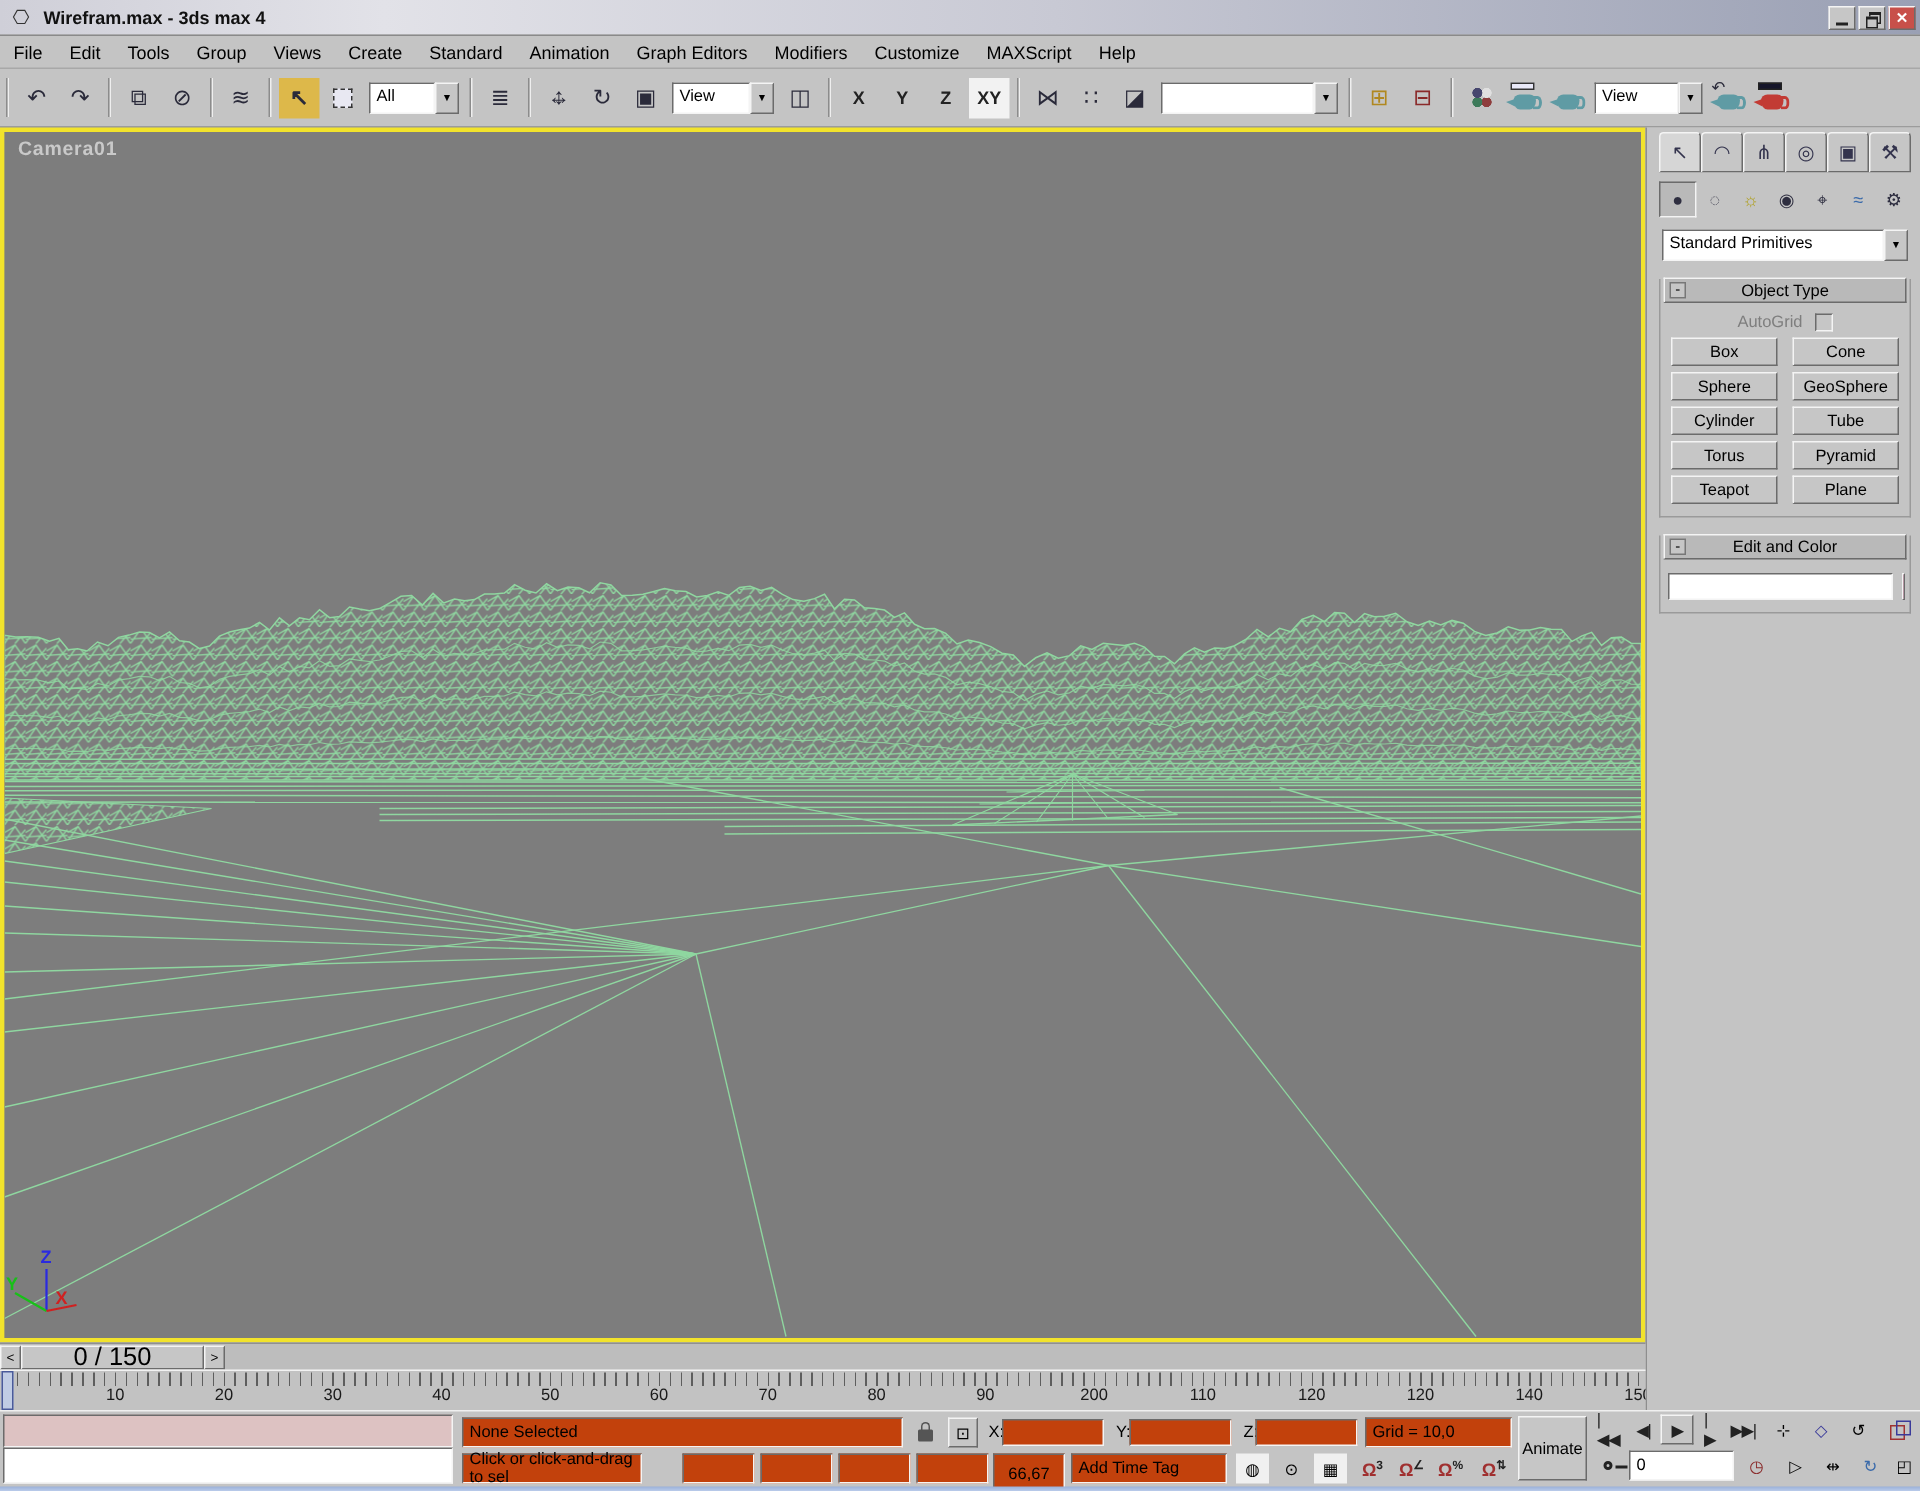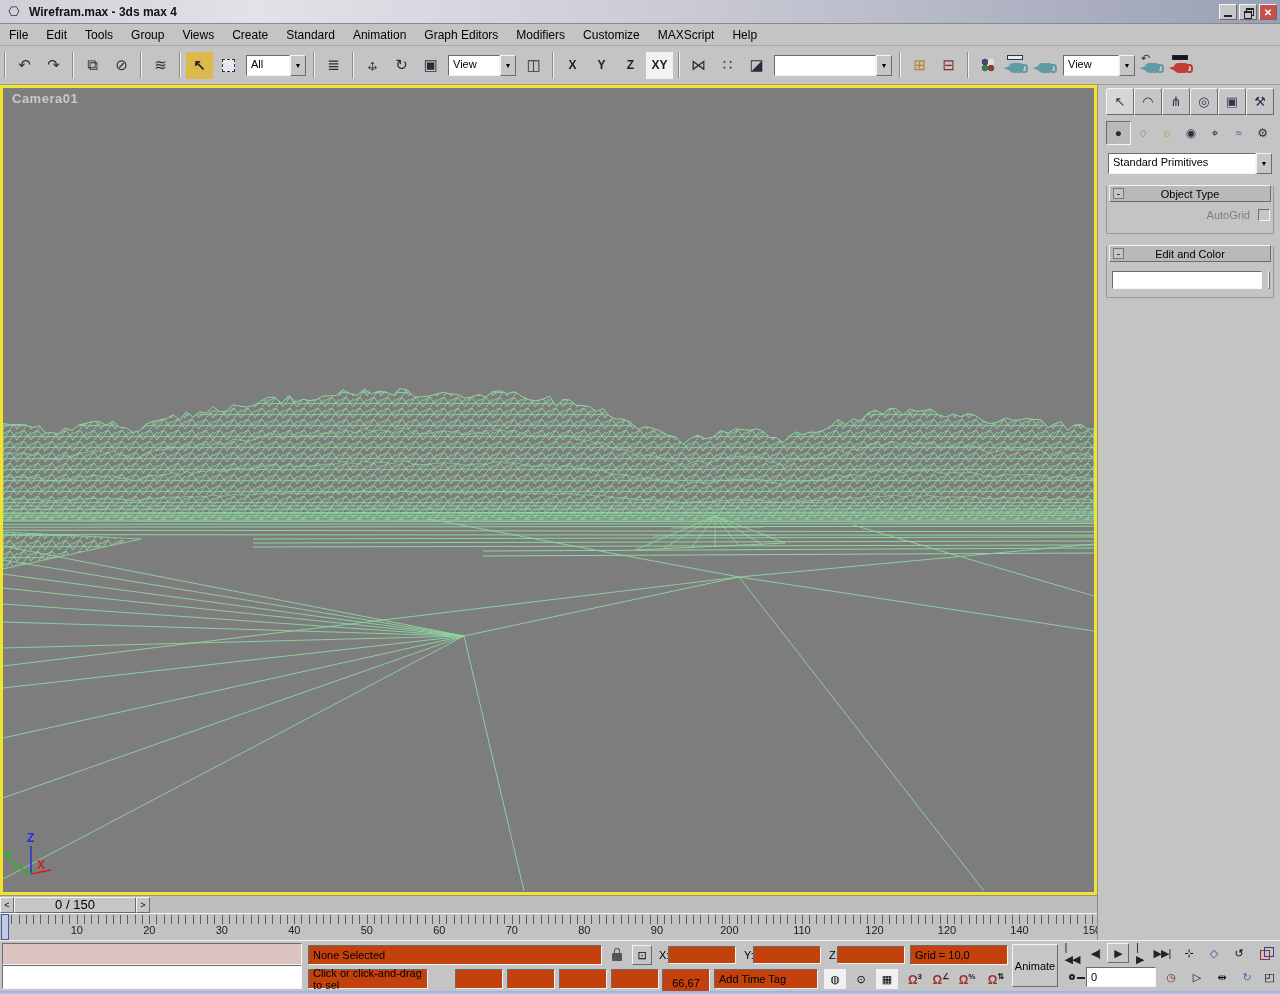--- a/index.html
+++ b/index.html
@@ -77,34 +77,34 @@
   .ctab.active{background:#d6d6d6;}
   #subrow{display:flex;height:24px;margin-top:6px;gap:1px;}
   .sicon{flex:1;font-size:12px;color:#2e2e40;}
   #catdrop{margin:8px 2px 0 2px;}
   .rollout{margin:12px 0 0 0;border:1px solid #9a9a9a;border-top:none;padding:0 3px 8px 3px;position:relative;}
   .rhead{position:relative;top:-1px;height:17px;margin:0 -1px;background:#b9b9b9;border:1px solid;
     border-color:#f4f4f4 #6b6b6b #6b6b6b #f4f4f4;display:flex;align-items:center;justify-content:center;
     font-size:11px;color:#000;}
   .rcollapse{position:absolute;left:3px;top:2px;width:11px;height:11px;background:#c6c6c6;
     border:1px solid #777;font-size:10px;line-height:9px;text-align:center;}
-  .autogrid-row{display:flex;align-items:center;justify-content:flex-end;gap:8px;margin:6px 0 4px 0;color:#7e7e7e;}
+  .autogrid-row{display:flex;align-items:center;justify-content:center;gap:8px;margin:6px 0 4px 0;color:#7e7e7e;}
   .checkbox{width:12px;height:12px;background:#c6c6c6;border:1px solid;border-color:#6b6b6b #f4f4f4 #f4f4f4 #6b6b6b;}
   #ot-grid{display:grid;grid-template-columns:1fr 1fr;gap:4px 10px;padding:0 4px;}
   .otbtn{height:19px;font-size:11px;}
   #namecolor-body{display:flex;align-items:center;gap:6px;margin-top:8px;padding:0 2px;}
   #name-field{flex:1;height:18px;border:1px solid;border-color:#6b6b6b #f4f4f4 #f4f4f4 #6b6b6b;background:#fff;
     font-size:11px;padding:0 3px;}
   #color-swatch{width:18px;height:18px;border:1px solid;border-color:#f4f4f4 #6b6b6b #6b6b6b #f4f4f4;}
 
   
   #sliderrow{position:absolute;left:0;top:895px;width:1097px;height:18px;background:#bdbdbd;
     border-top:1px solid #909090;display:flex;align-items:center;}
   .sarrow{width:14px;height:16px;font-size:9px;}
-  #slider-handle{width:122px;height:16px;font-size:13px;}
+  #slider-handle{width:122px;height:16px;font-size:17px;}
   #rulerrow{position:absolute;left:0;top:913px;width:1097px;height:27px;background:#c2c2c2;
     border-top:1px solid #f2f2f2;overflow:hidden;}
   #ruler-ticks{position:absolute;left:4px;top:1px;height:9px;width:1090px;
     background:repeating-linear-gradient(90deg,#5e5e5e 0 1px,transparent 1px 7.253px);}
   #ruler-labels{position:absolute;left:-32px;top:10px;display:flex;}
   .ruler-cell{width:72.53px;text-align:center;font-size:11px;color:#1a1a1a;flex:none;}
   #tb-cursor{position:absolute;left:1px;top:0;width:8px;height:26px;background:#c0cce4;
     border:1px solid #4a5a9a;}
 
   
@@ -329,20 +329,33 @@
 
     <div class="rollout">
       <div class="rhead">
         <span class="rcollapse">-</span>
         <span>Object Type</span>
       </div>
       <div class="autogrid-row">
         <span>AutoGrid</span>
         <span class="checkbox"></span>
       </div>
+      <div id="ot-grid">
+
+      <span class="otbtn btn raised">Box</span>
+          <span class="otbtn btn raised">Cone</span>
+          <span class="otbtn btn raised">Sphere</span>
+          <span class="otbtn btn raised">GeoSphere</span>
+          <span class="otbtn btn raised">Cylinder</span>
+          <span class="otbtn btn raised">Tube</span>
+          <span class="otbtn btn raised">Torus</span>
+          <span class="otbtn btn raised">Pyramid</span>
+          <span class="otbtn btn raised">Teapot</span>
+          <span class="otbtn btn raised">Plane</span>
+        </div>
     </div>
 
     <div class="rollout">
       <div class="rhead">
         <span class="rcollapse">-</span>
         <span>Edit and Color</span>
       </div>
       <div id="namecolor-body">
         <input id="name-field" value="" style="">
         <span id="color-swatch" style="background: rgb(141, 16, 67);"></span>

